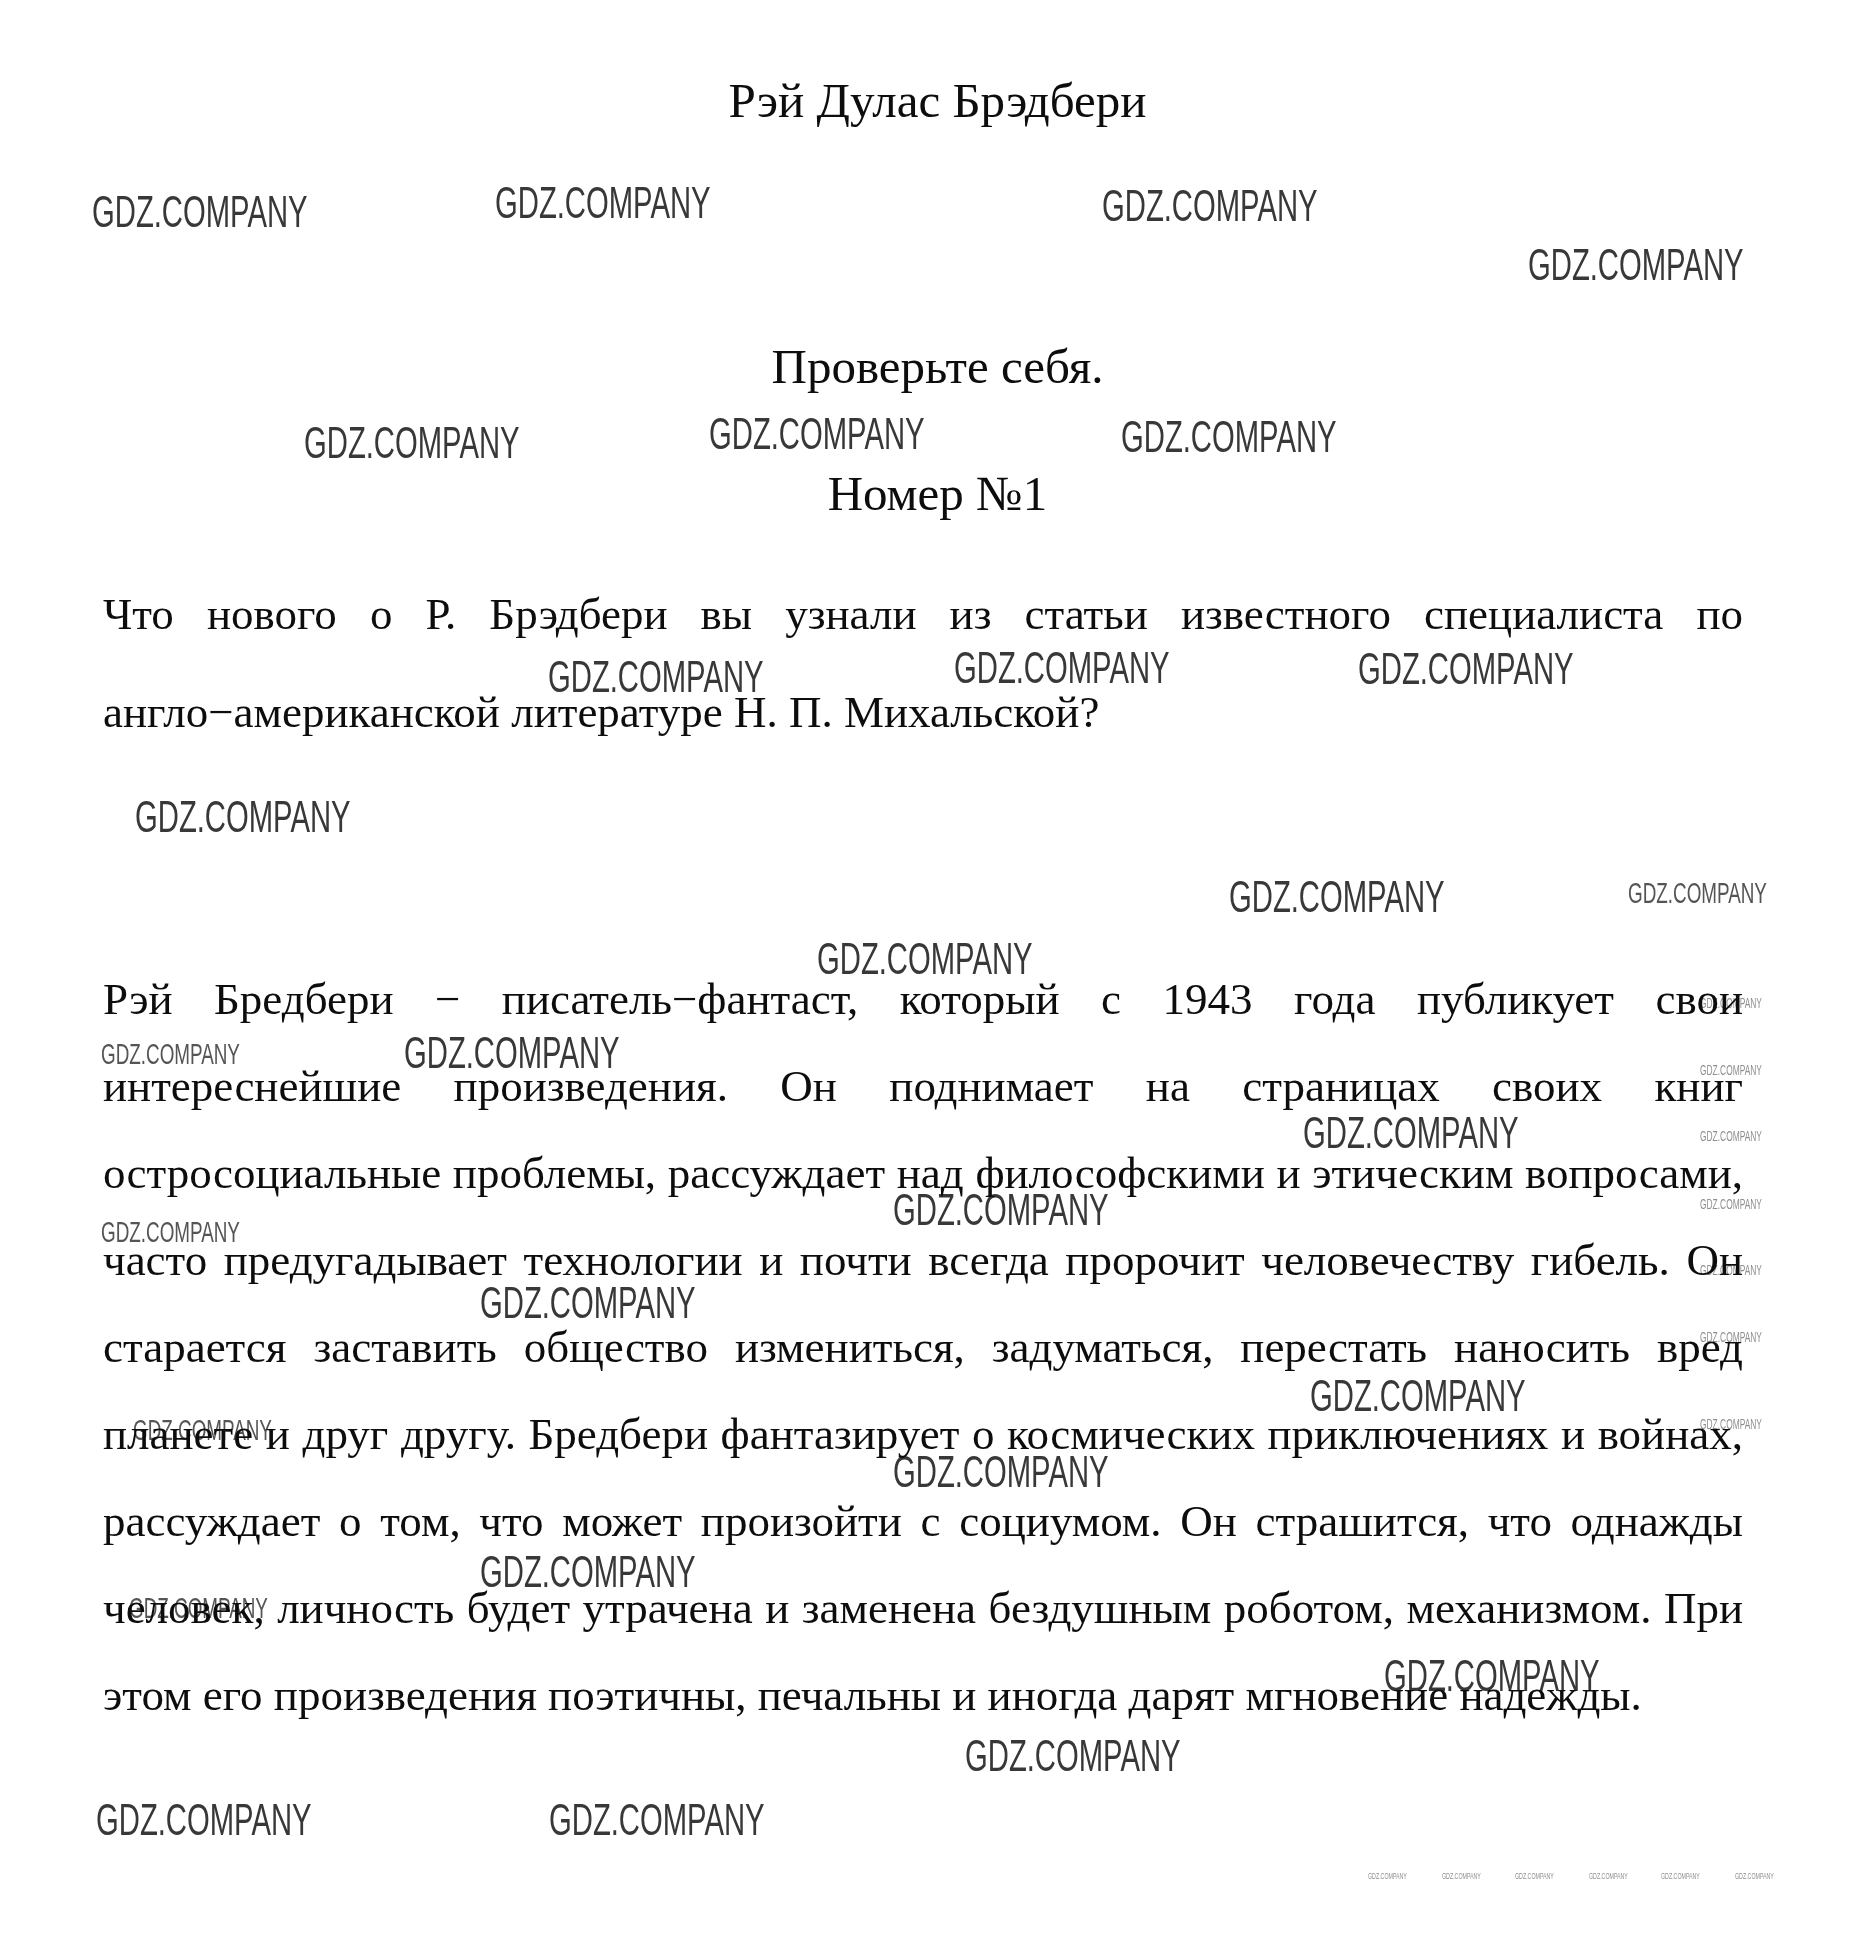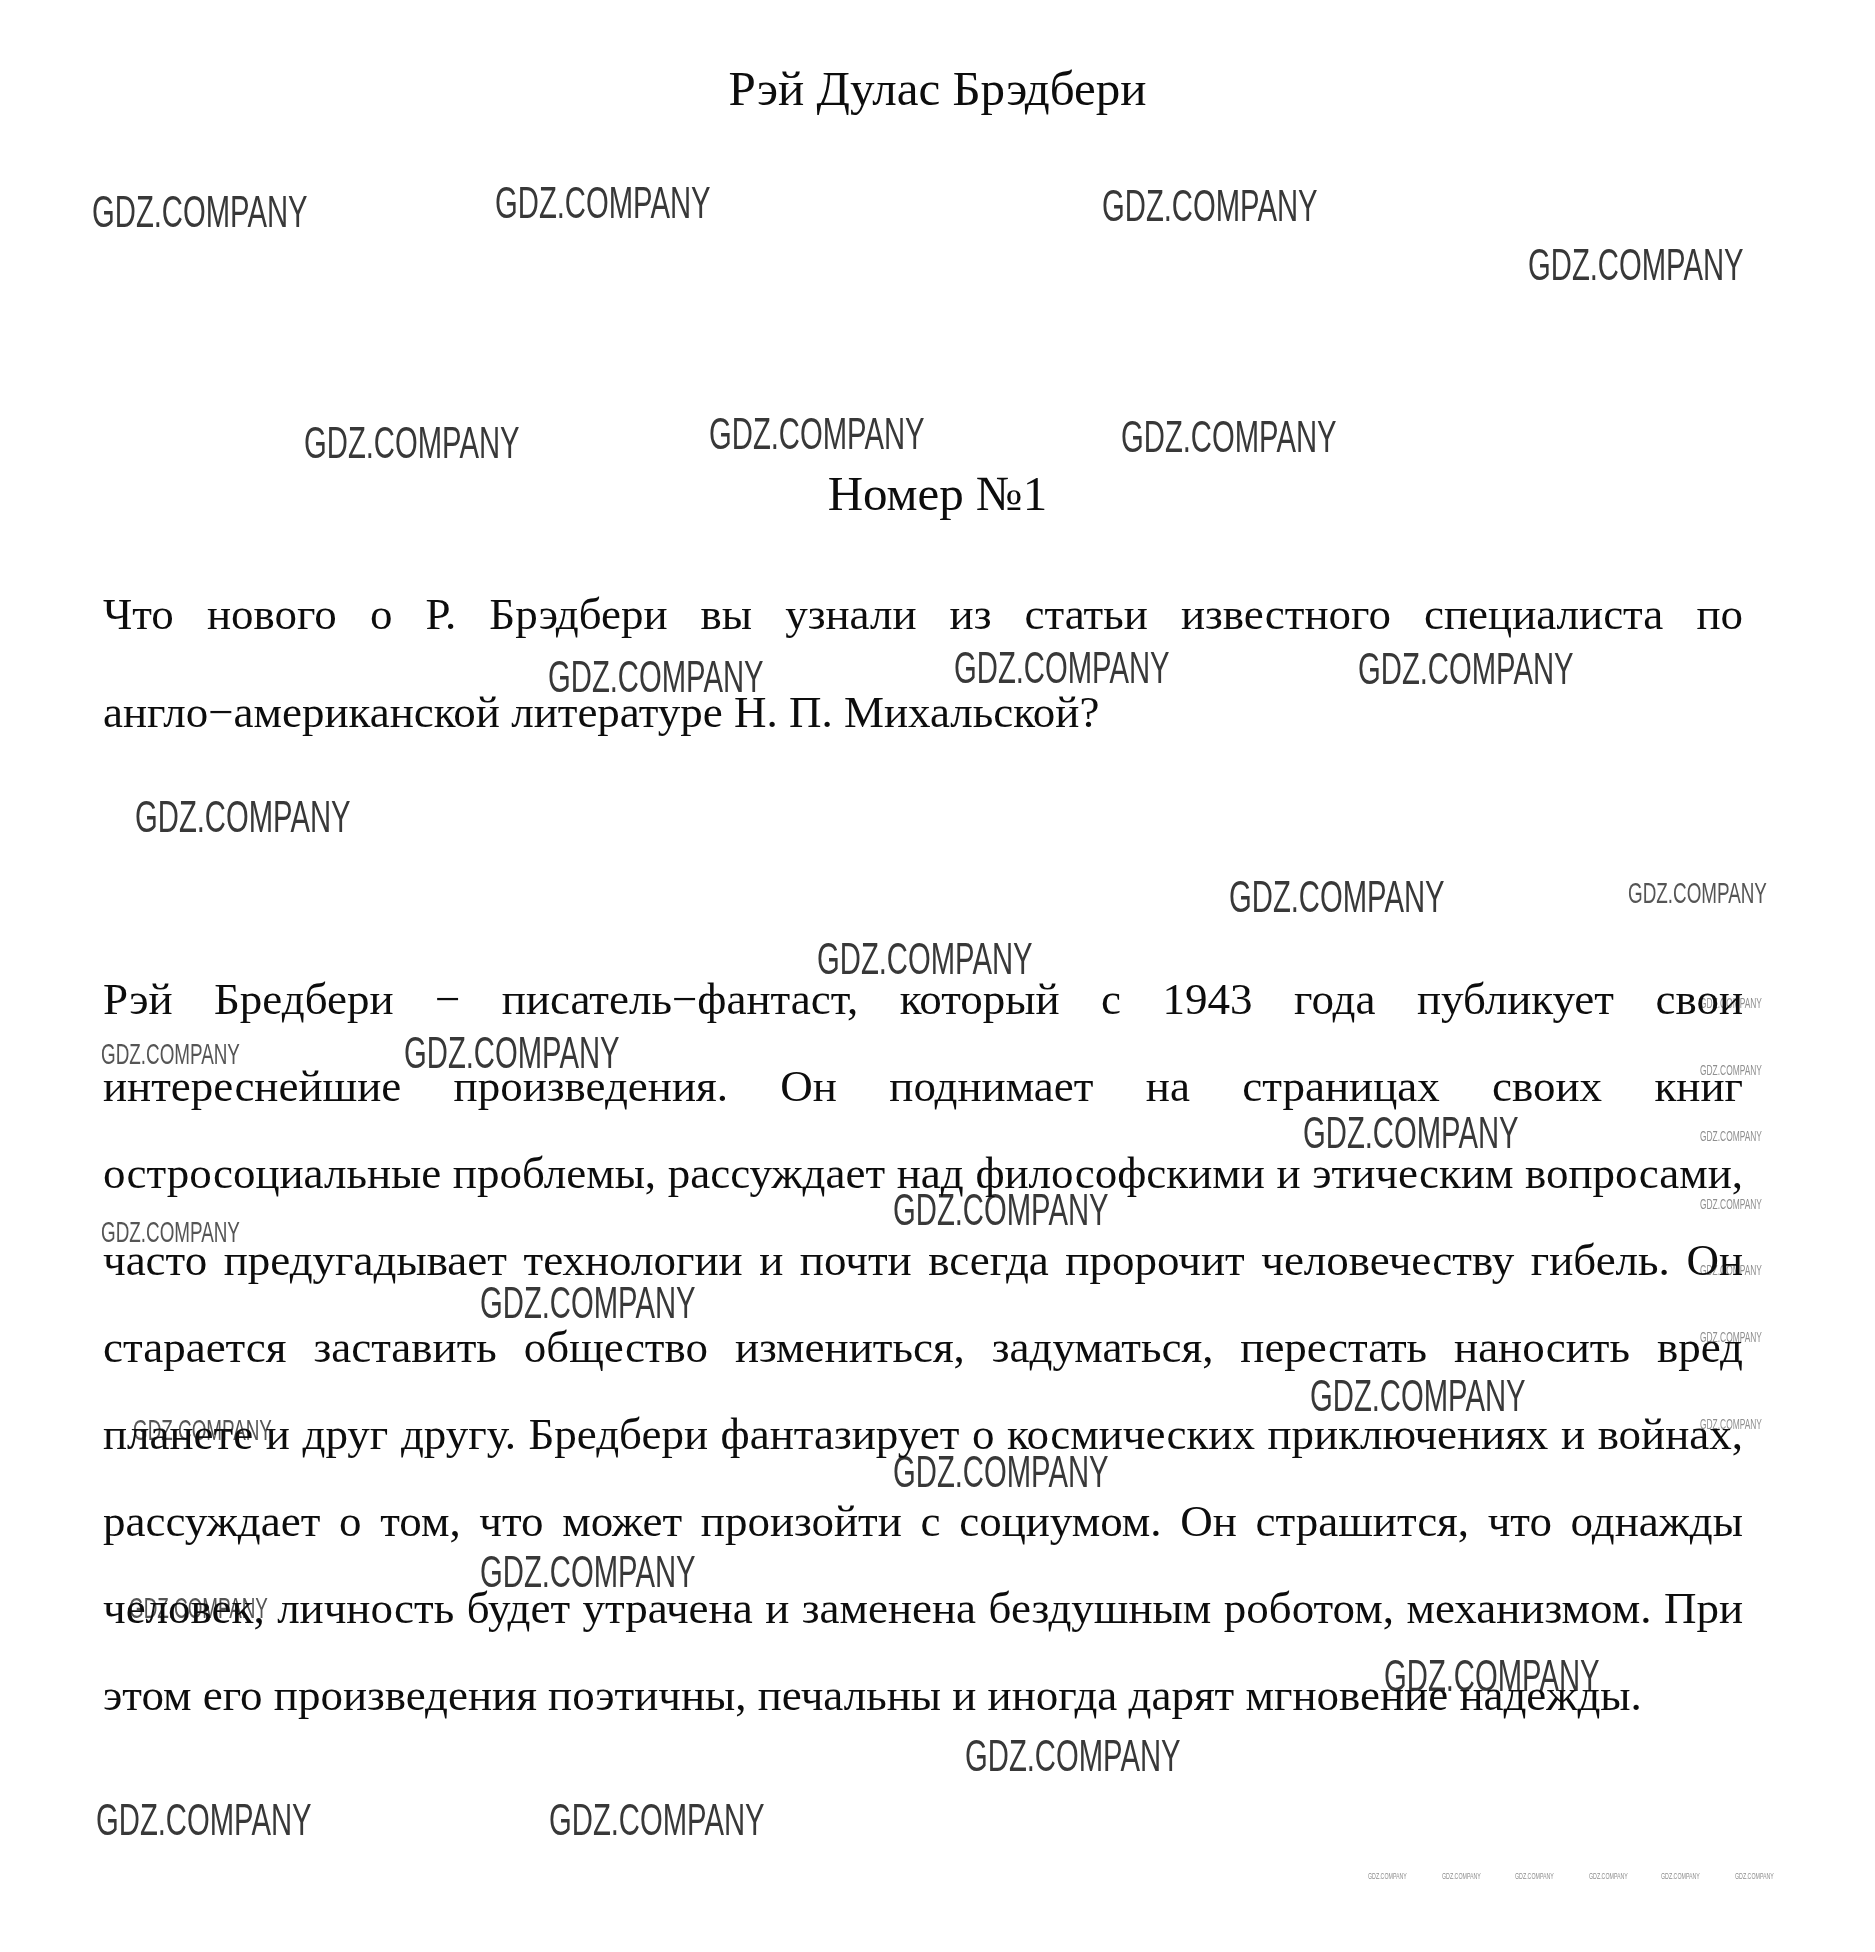--- a/index.html
+++ b/index.html
@@ -96,23 +96,24 @@
       <div class="wm wm-xs" style="left: 1700px; top: 1330px;">GDZ.COMPANY</div>
       <div class="wm wm-xs" style="left: 1700px; top: 1417px;">GDZ.COMPANY</div>
       <div class="wm wm-xxs" style="left: 1368px; top: 1871px;">GDZ.COMPANY</div>
       <div class="wm wm-xxs" style="left: 1442px; top: 1871px;">GDZ.COMPANY</div>
       <div class="wm wm-xxs" style="left: 1515px; top: 1871px;">GDZ.COMPANY</div>
       <div class="wm wm-xxs" style="left: 1589px; top: 1871px;">GDZ.COMPANY</div>
       <div class="wm wm-xxs" style="left: 1661px; top: 1871px;">GDZ.COMPANY</div>
       <div class="wm wm-xxs" style="left: 1735px; top: 1871px;">GDZ.COMPANY</div>
     </div>
 
-  <h1 class="heading" style="top: 64px;">Рэй Дулас Брэдбери</h1>
+  <h1 class="heading" style="top: 76px;">Рэй Дулас Брэдбери</h1>
 
 
+  <h3 class="heading" style="top: 342px;">Проверьте себя.</h3>
 
   <h3 class="heading" style="top: 469px;">Номер №1</h3>
 
   <p class="para question">Что нового о Р. Брэдбери вы узнали из статьи известного специалиста по англо−американской литературе Н. П. Михальской?</p>
 
 
   <p class="para answer"><span class="lead">Рэй Бредбери</span><span> − писатель−фантаст, который с 1943 года публикует свои интереснейшие произведения. Он поднимает на страницах своих книг остросоциальные проблемы, рассуждает над философскими и этическим вопросами, часто предугадывает технологии и почти всегда пророчит человечеству гибель. Он старается заставить общество измениться, задуматься, перестать наносить вред планете и друг другу. Бредбери фантазирует о космических приключениях и войнах, рассуждает о том, что может произойти с социумом. Он страшится, что однажды человек, личность будет утрачена и заменена бездушным роботом, механизмом. При этом его произведения поэтичны, печальны и иногда дарят мгновение надежды.</span></p>
 
 </div>
 

